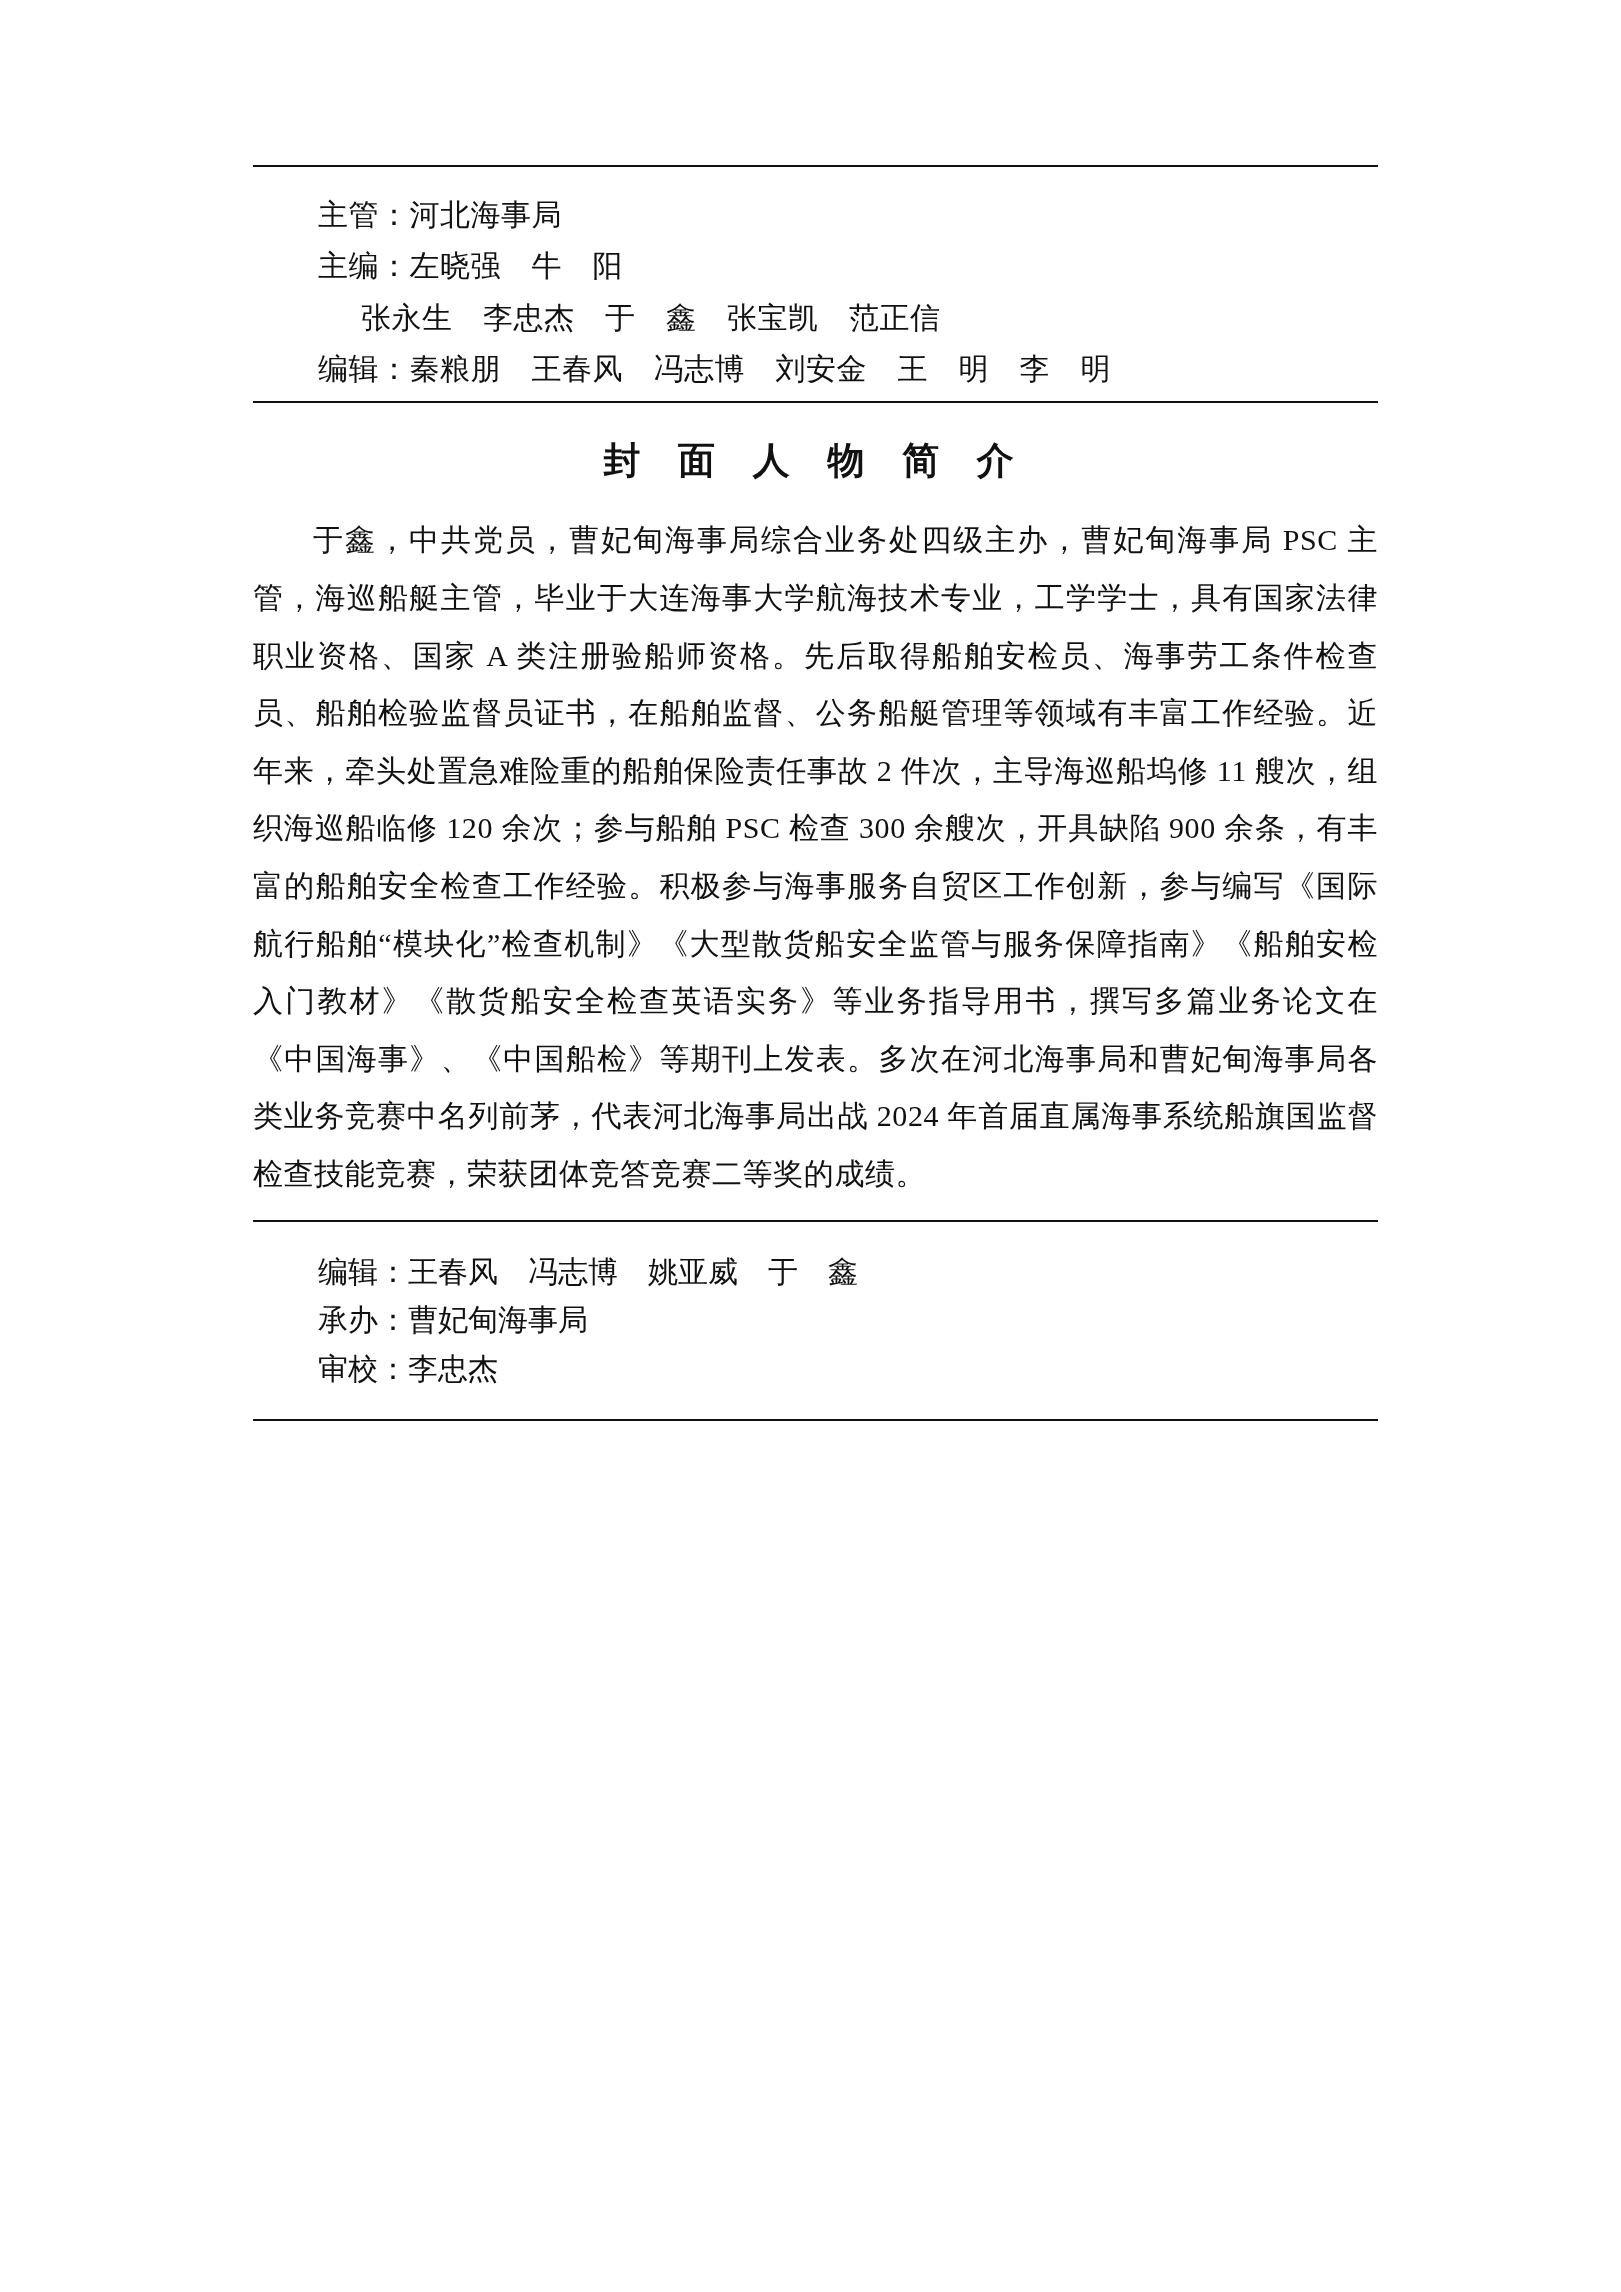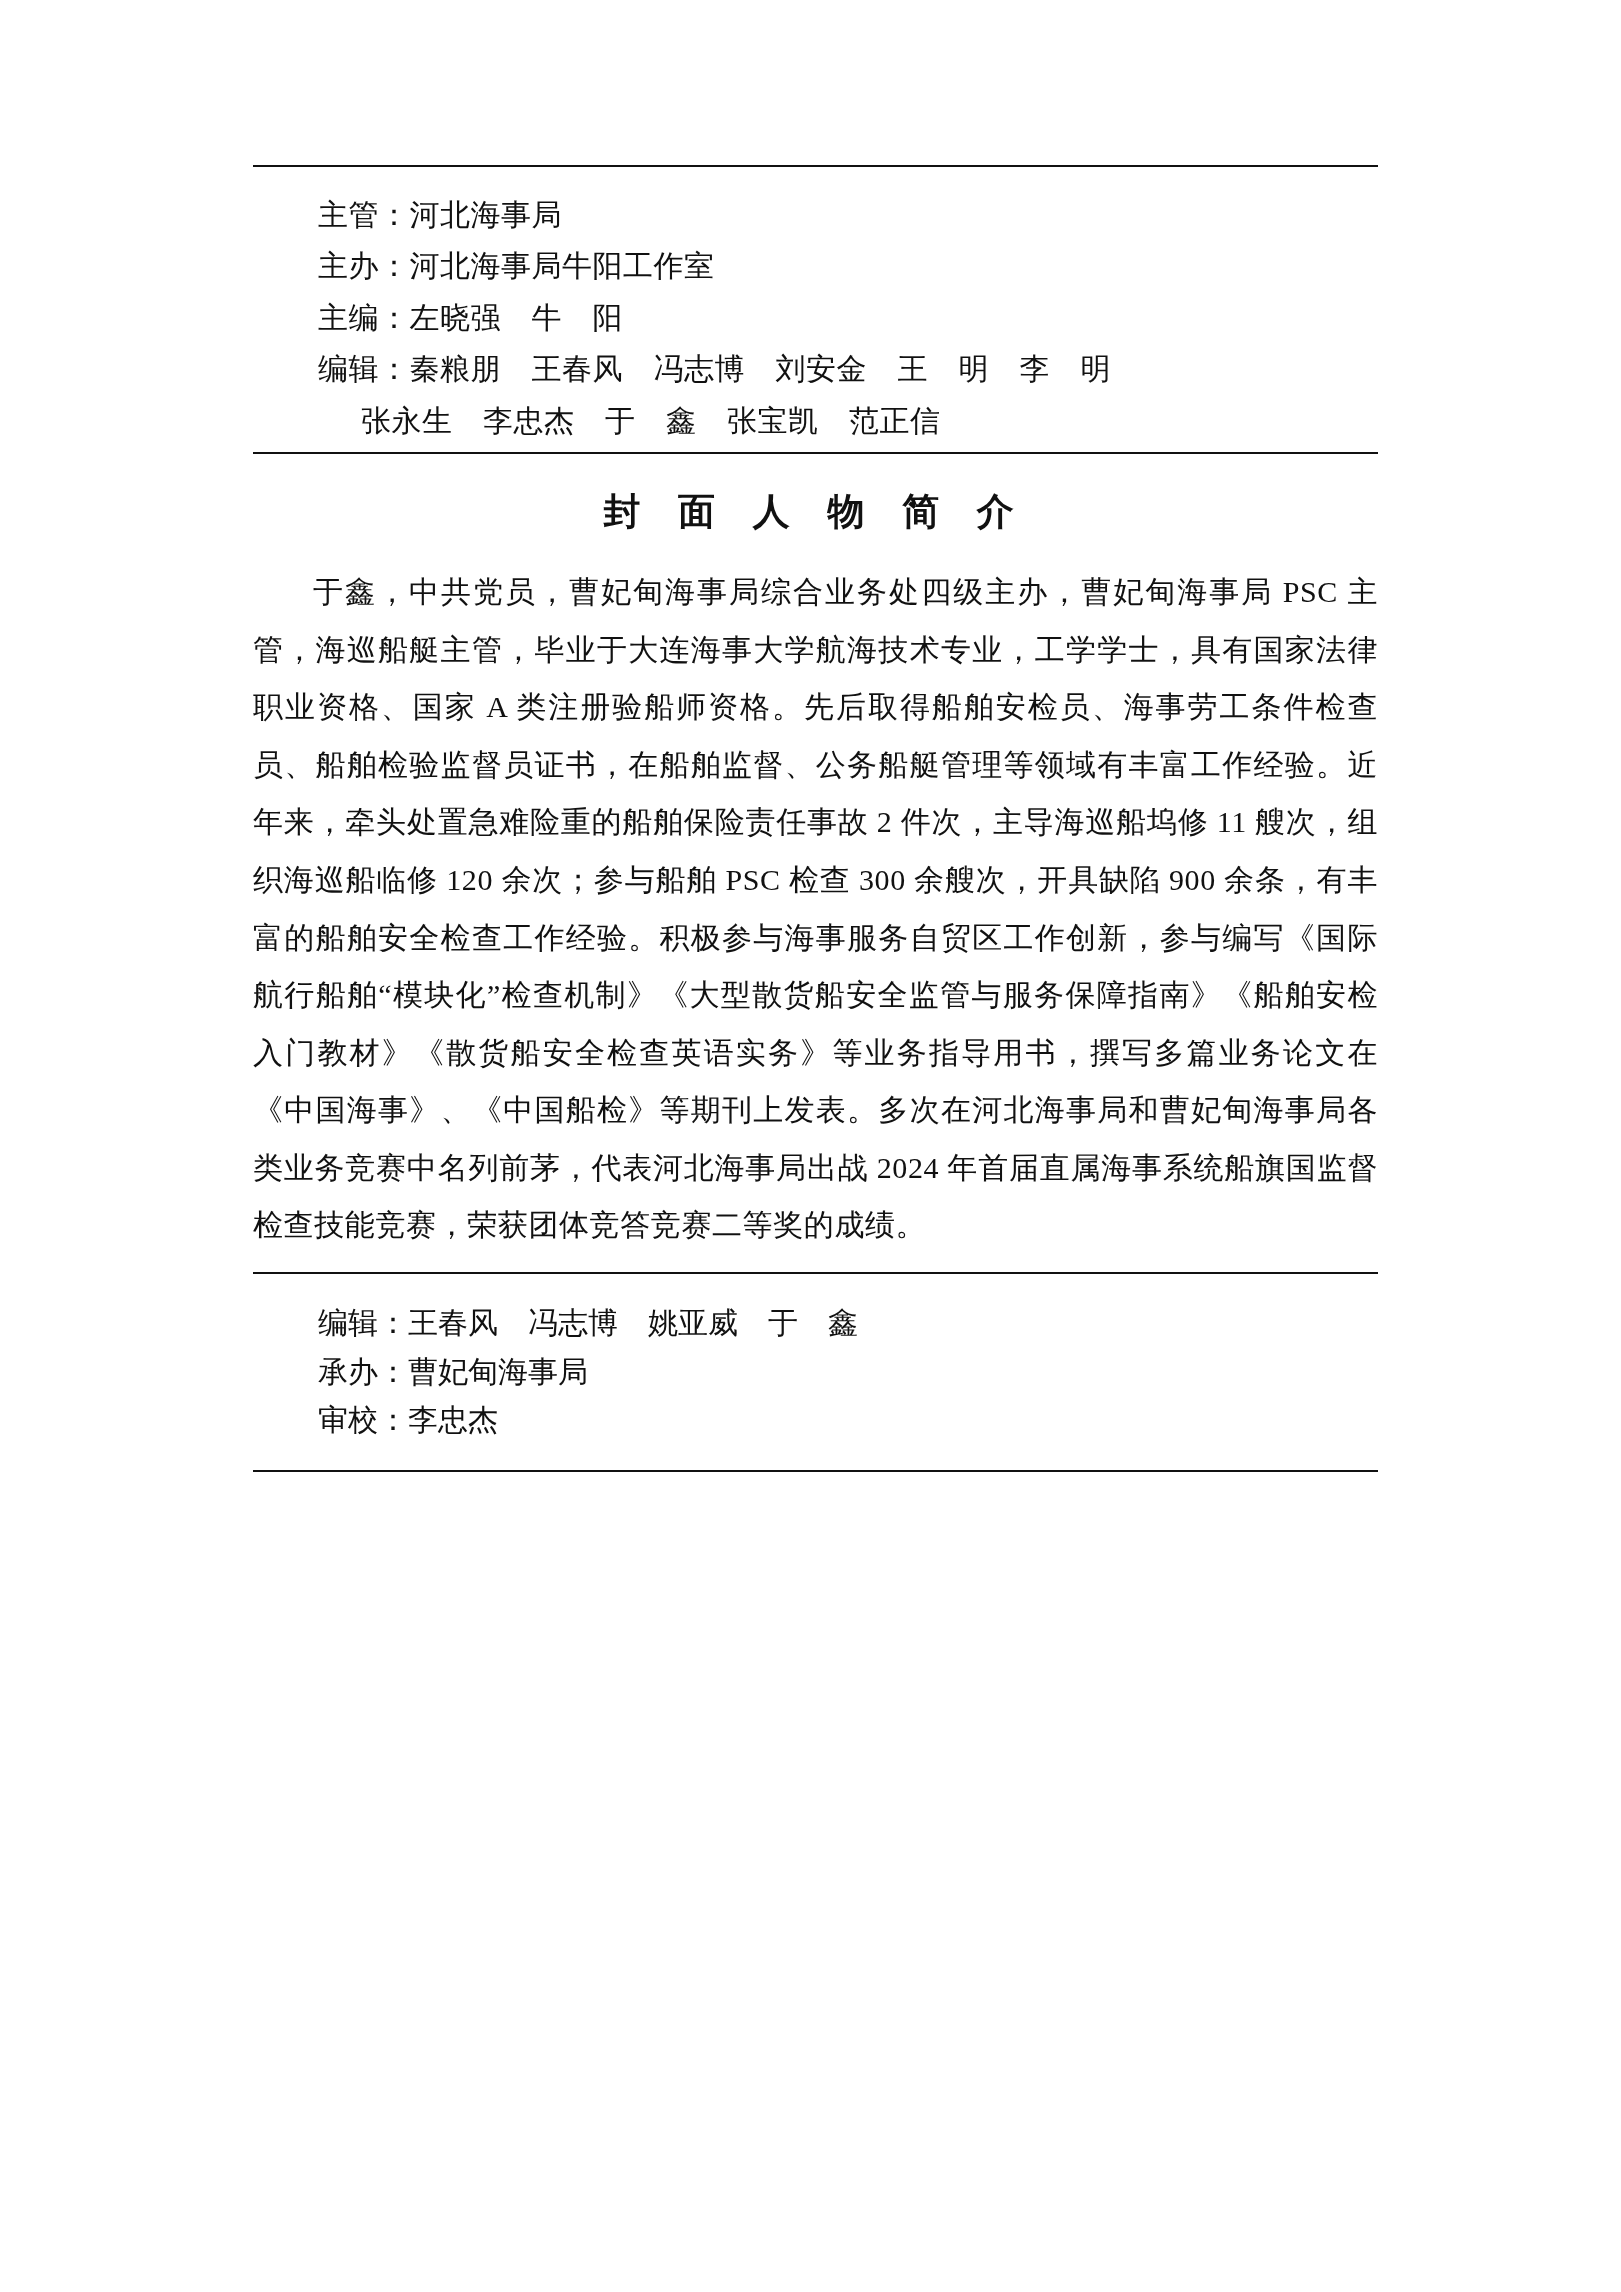--- a/index.html
+++ b/index.html
@@ -91,24 +91,23 @@
 </head>
 <body>
 
 <div class="page">
   <div class="content">
 
     <div class="rule"></div>
 
     <div class="masthead">
       <div class="masthead-line">主管：河北海事局</div>
-      <div class="masthead-line">主办：河北海事局牛阳工作室</div>
       <div class="masthead-line">主编：左晓强　牛　阳</div>
+      <div class="masthead-line cont">张永生　李忠杰　于　鑫　张宝凯　范正信</div>
       <div class="masthead-line">编辑：秦粮朋　王春风　冯志博　刘安金　王　明　李　明</div>
-      <div class="masthead-line cont">张永生　李忠杰　于　鑫　张宝凯　范正信</div>
     </div>
 
     <div class="rule"></div>
 
     <div class="section-title">封 面 人 物 简 介</div>
 
     <p class="bio">于鑫，中共党员，曹妃甸海事局综合业务处四级主办，曹妃甸海事局 PSC 主管，海巡船艇主管，毕业于大连海事大学航海技术专业，工学学士，具有国家法律职业资格、国家 A 类注册验船师资格。先后取得船舶安检员、海事劳工条件检查员、船舶检验监督员证书，在船舶监督、公务船艇管理等领域有丰富工作经验。近年来，牵头处置急难险重的船舶保险责任事故 2 件次，主导海巡船坞修 11 艘次，组织海巡船临修 120 余次；参与船舶 PSC 检查 300 余艘次，开具缺陷 900 余条，有丰富的船舶安全检查工作经验。积极参与海事服务自贸区工作创新，参与编写《国际航行船舶“模块化”检查机制》《大型散货船安全监管与服务保障指南》《船舶安检入门教材》《散货船安全检查英语实务》等业务指导用书，撰写多篇业务论文在《中国海事》、《中国船检》等期刊上发表。多次在河北海事局和曹妃甸海事局各类业务竞赛中名列前茅，代表河北海事局出战 2024 年首届直属海事系统船旗国监督检查技能竞赛，荣获团体竞答竞赛二等奖的成绩。</p>
 
     <div class="rule thin"></div>
 

